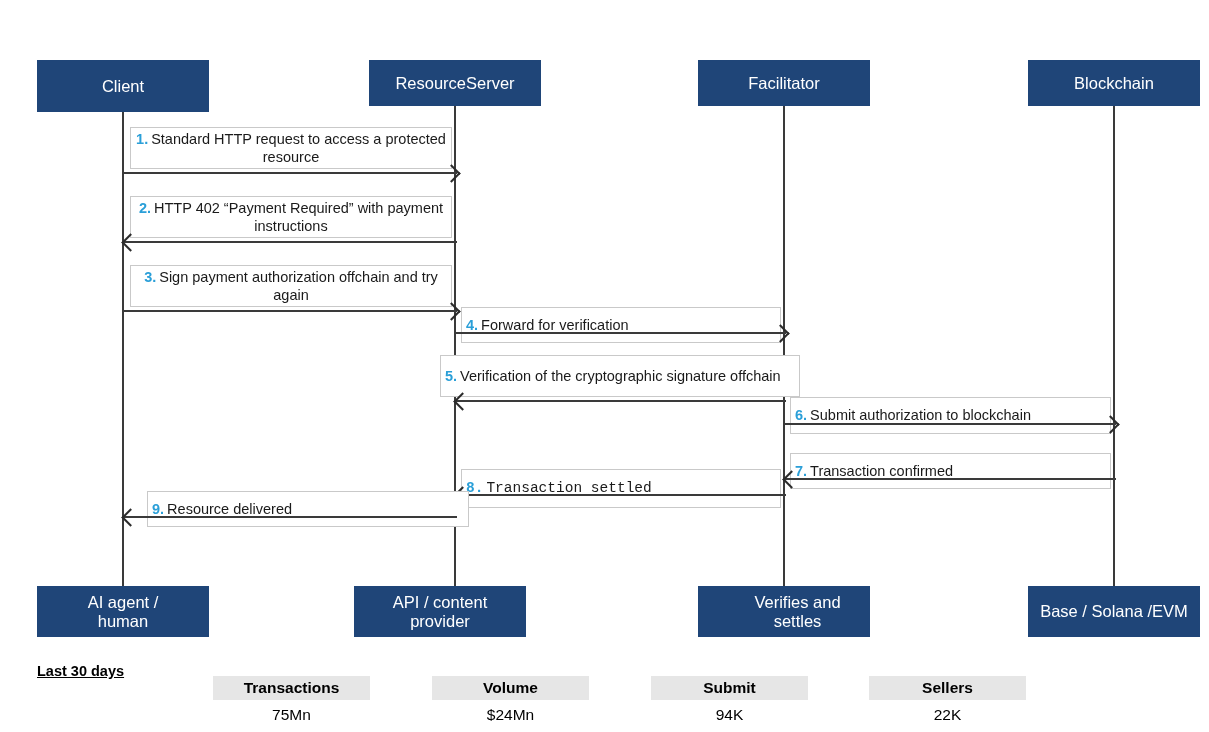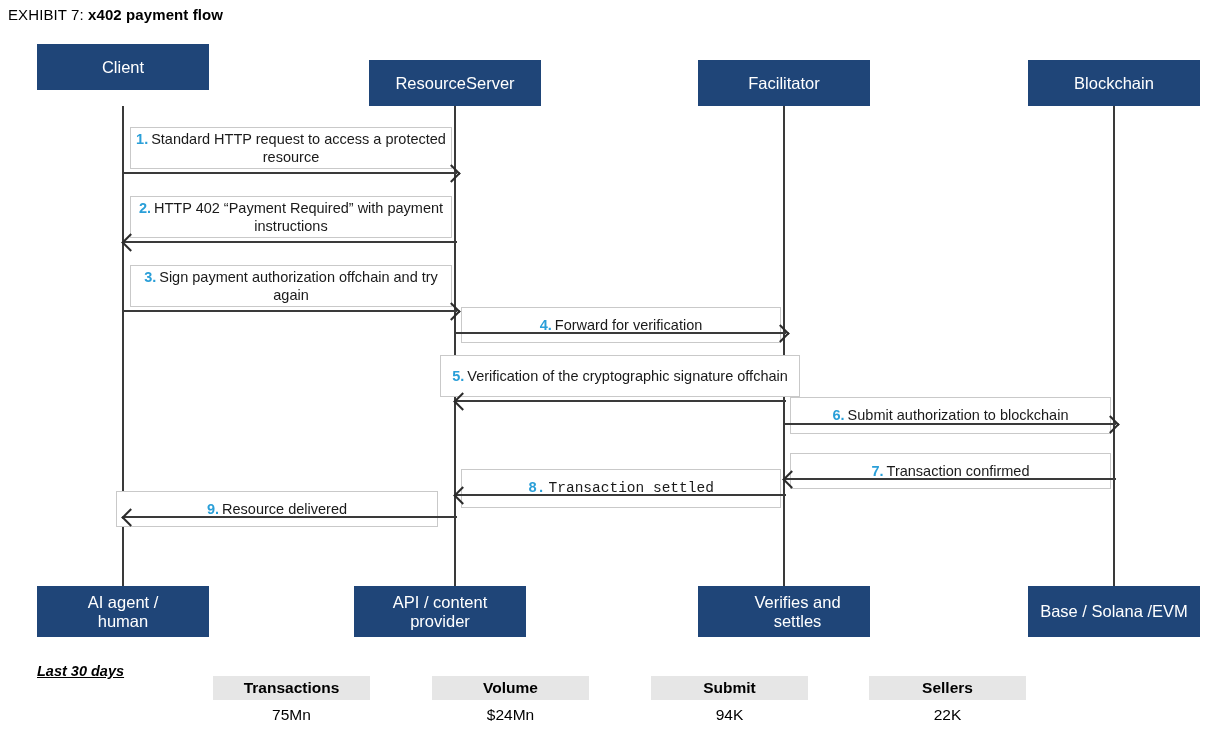--- a/index.html
+++ b/index.html
@@ -83,36 +83,35 @@
     position: absolute;
     background: #ffffff;
     border: 1px solid #c9c9c9;
     box-sizing: border-box;
     font-size: 14.5px;
     line-height: 18.5px;
     color: #1a1a1a;
     text-align: center;
     display: flex;
     align-items: center;
-    justify-content: center;
+    justify-content: flex-start;
     padding: 17px 4px;
   }
   .msg-label .num {
     color: #2a9fd8;
     font-weight: bold;
     margin-right: 3px;
   }
 
   
   #stats-note {
     position: absolute;
     left: 37px;
     top: 663px;
     font-size: 14.5px;
-    font-style: italic;
     font-weight: bold;
     text-decoration: underline;
     white-space: nowrap;
   }
   .stat-block {
     position: absolute;
     text-align: center;
   }
   .stat-label {
     display: block;
@@ -127,30 +126,27 @@
     font-size: 15.5px;
     line-height: 24px;
     margin-top: 3px;
   }
 </style>
 </head>
 <body>
 
 <div id="page">
 
-  <div id="exhibit-title">
-    <span class="lead">EXHIBIT 7: </span><span class="strong">x402 payment flow</span>
-  </div>
 
   <div class="lifeline" style="left:122px; top:106px; height:480px;"></div>
   <div class="lifeline" style="left:454px; top:106px; height:480px;"></div>
   <div class="lifeline" style="left:783px; top:106px; height:480px;"></div>
   <div class="lifeline" style="left:1113px; top:106px; height:480px;"></div>
 
-  <div class="actor-box" style="left:37px; top:44px; width:172px; height:46px;text-align:center;">
+  <div class="actor-box" style="left:37px; top:60px; width:172px; height:52px;text-align:center;">
     <span>Client</span>
   </div>
 
   <div class="actor-box" style="left:369px; top:60px; width:172px; height:46px; flex-direction:row;">
     <span>Resource</span>
     <span>Server</span>
   </div>
 
   <div class="actor-box" style="left:698px; top:60px; width:172px; height:46px;">
     <span>Facilitator</span>
@@ -221,21 +217,21 @@
   </div>
   <div class="msg-line" style="left:784px; top:478px; width:332px;"></div>
   <div class="arrow-head left" style="left:785px; top:473px;"></div>
 
   <div class="msg-label" style="left:461px; top:469px; width:320px; height:39px;font-family:Liberation Mono, monospace;">
     <div><span class="num">8.</span><span>Transaction settled</span></div>
   </div>
   <div class="msg-line" style="left:455px; top:494px; width:331px;"></div>
   <div class="arrow-head left" style="left:456px; top:489px;"></div>
 
-  <div class="msg-label" style="left:116px; top:491px; width:322px; height:33px;">
+  <div class="msg-label" style="left:147px; top:491px; width:322px; height:33px;">
     <div><span class="num">9.</span><span>Resource delivered</span></div>
   </div>
   <div class="msg-line" style="left:123px; top:516px; width:334px;"></div>
   <div class="arrow-head left" style="left:124px; top:511px;"></div>
 
   <div id="stats-note">Last 30 days</div>
 
   <div class="stat-block" style="left:213px; top:676px; width:157px;">
     <span class="stat-label">Transactions</span>
     <span class="stat-value">75Mn</span>

